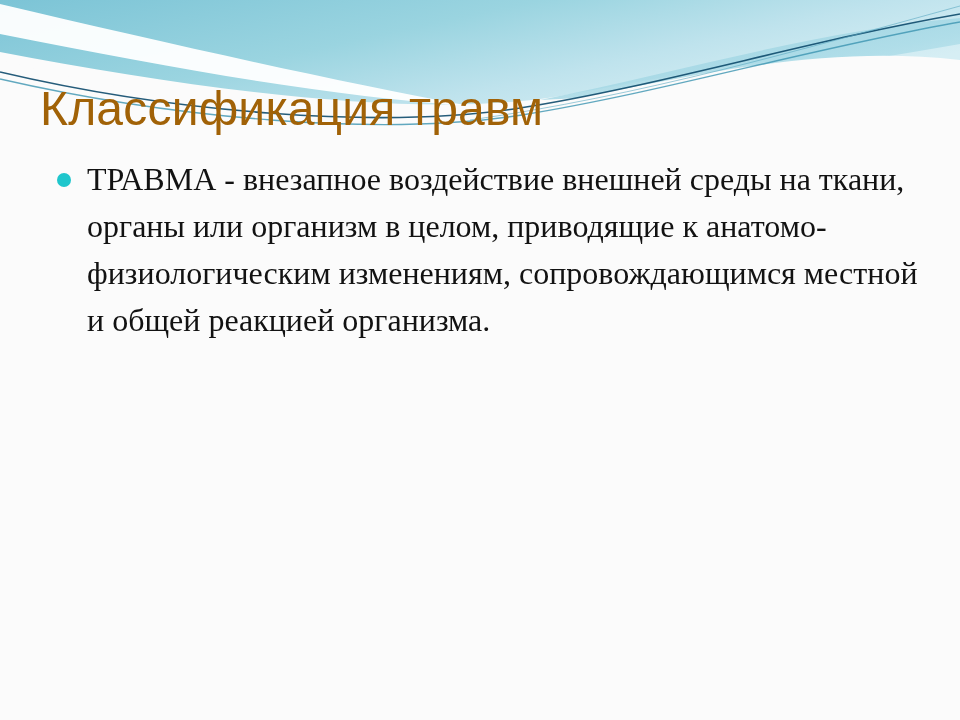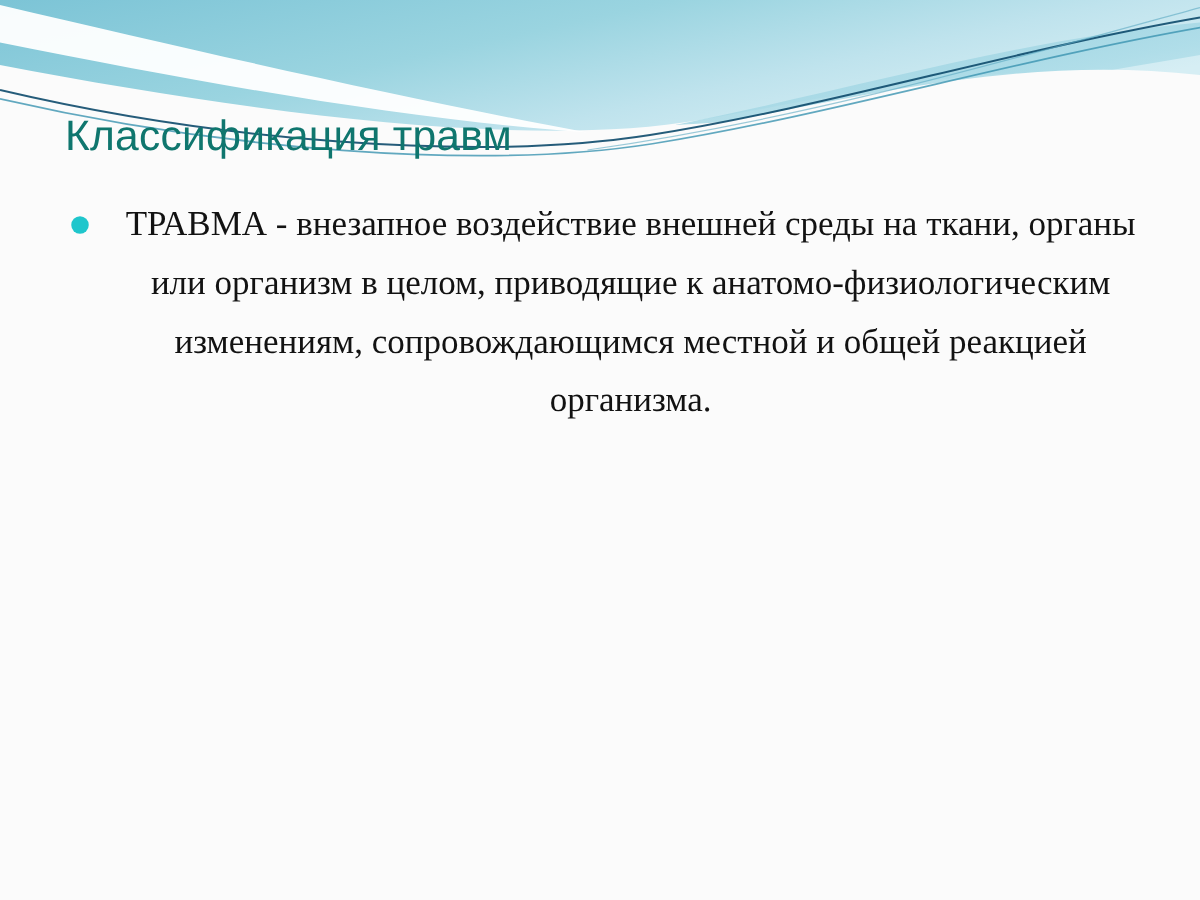--- a/index.html
+++ b/index.html
@@ -30,51 +30,51 @@
   }
   #header-decoration svg {
     display: block;
     width: 960px;
     height: 160px;
   }
 
   
   #slide-title {
     position: absolute;
-    left: 52px;
+    left: 40px;
     top: 84px;
     width: 870px;
     margin: 0;
     font-family: "Liberation Sans", sans-serif;
     font-weight: 400;
-    font-size: 34px;
+    font-size: 48px;
     line-height: 50px;
     letter-spacing: 0.2px;
-    color: #0f766e;
+    color: #a16207;
     white-space: nowrap;
   }
 
   
   #body-content {
     position: absolute;
     left: 46px;
     top: 156px;
     width: 876px;
   }
 
   .bullet-item {
     position: relative;
     display: block;
     padding-left: 41px;
     margin: 0 0 2px 0;
     font-family: "Liberation Serif", serif;
-    font-size: 28px;
+    font-size: 32px;
     line-height: 47px;
     color: #121212;
-    text-align: center;
+    text-align: left;
   }
 
   .bullet-marker {
     position: absolute;
     left: 11px;
     top: 17px;
     width: 14px;
     height: 14px;
     border-radius: 50%;
     background: #1fc6cc;

